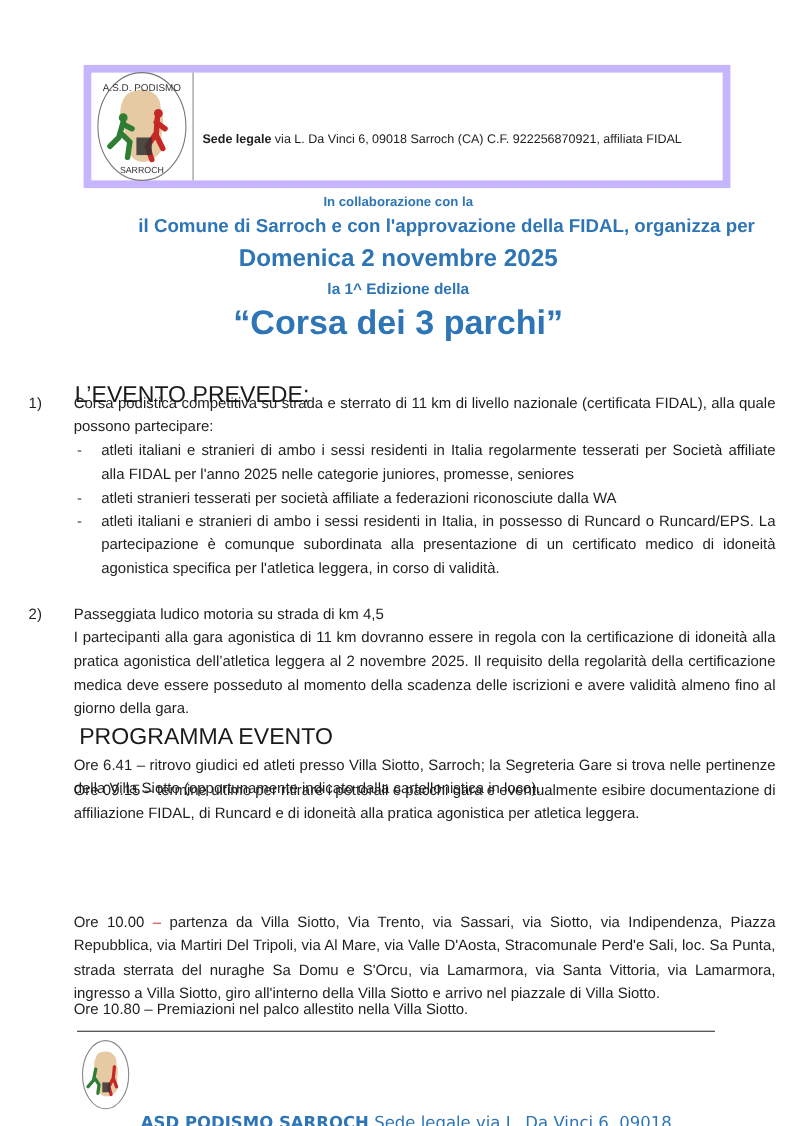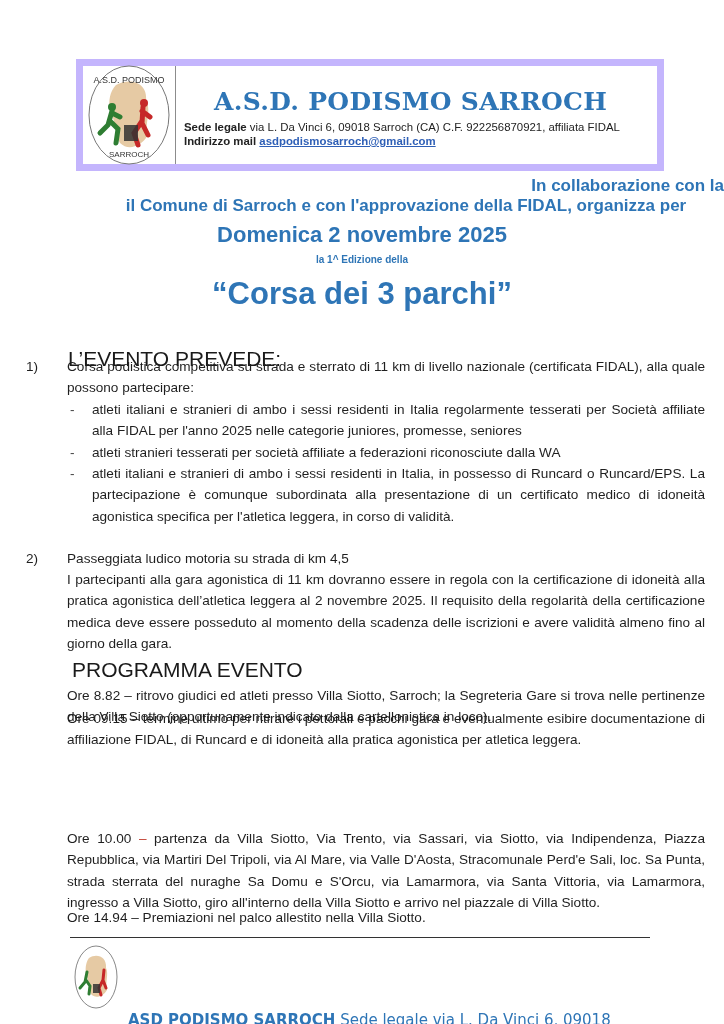--- a/index.html
+++ b/index.html
@@ -23,24 +23,24 @@
   }
   .org-line {
     position: absolute; left: 8px; font-size: 11.4px; color: #222; white-space: nowrap;
   }
   .org-line.l1 { top: 55px; }
   .org-line.l2 { top: 69px; }
   .org-line b { font-weight: bold; }
   .mail-link { color: #2e5fb6; text-decoration: underline; font-weight: bold; }
 
   .center { position: absolute; left: 0; width: 724px; text-align: center; color: #2e75b6; font-weight: bold; }
-  .c1 { top: 176px; font-size: 17px; text-align: right; }
+  .c1 { top: 176px; font-size: 12px; }
   .c2 { top: 196px; font-size: 17px; padding-left: 44px; }
   .c3 { top: 222px; font-size: 22px; }
-  .c4 { top: 254px; font-size: 10px; }
+  .c4 { top: 254px; font-size: 14px; }
   .c5 { top: 276px; font-size: 31px; }
 
   .h-section { position: absolute; font-size: 21px; color: #1a1a1a; font-weight: normal; }
   .h1 { left: 68px; top: 327px; margin-top: 20px; }
   .h2 { left: 72px; top: 658px; }
 
   .para {
     position: absolute; font-size: 13.6px; line-height: 21.3px; text-align: justify;
     text-align-last: left; color: #1f1f1f;
   }
@@ -68,26 +68,22 @@
       <circle cx="26" cy="44" r="4" fill="#2e7d32"></circle>
       <path d="M26 48 L22 62 L14 70 M24 58 L32 66 L30 80 M26 50 L34 54" stroke="#2e7d32" stroke-width="5" fill="none" stroke-linecap="round"></path>
       <circle cx="58" cy="40" r="4" fill="#c62828"></circle>
       <path d="M57 44 L56 60 L62 72 M56 58 L48 70 L52 82 M56 48 L64 54" stroke="#c62828" stroke-width="5" fill="none" stroke-linecap="round"></path>
       <rect x="38" y="62" width="14" height="16" fill="#333" opacity="0.85"></rect>
       <text x="43" y="20" font-size="9" text-anchor="middle" fill="#333" font-family="Liberation Sans, sans-serif">A.S.D. PODISMO</text>
       <text x="43" y="94" font-size="8" text-anchor="middle" fill="#333" font-family="Liberation Sans, sans-serif">SARROCH</text>
     </svg>
   </div>
   <div class="info-cell">
-    <div class="org-title">A.S.D. PODISMO SARROCH</div>
     <div class="org-line l1">
       <b>Sede legale</b><span> via L. Da Vinci 6, 09018 Sarroch (CA) C.F. 922256870921, affiliata FIDAL</span>
-    </div>
-    <div class="org-line l2">
-      <b>Indirizzo mail </b><span class="mail-link">asdpodismosarroch@gmail.com</span>
     </div>
   </div>
 </div>
 
 <div class="center c1">In collaborazione con la</div>
 <div class="center c2">il Comune di Sarroch e con l'approvazione della FIDAL, organizza per</div>
 <div class="center c3">Domenica 2 novembre 2025</div>
 <div class="center c4">la 1^ Edizione della</div>
 <div class="center c5">“Corsa dei 3 parchi”</div>
 
@@ -105,30 +101,30 @@
 <div class="dash" style="left:70px; top:466px;">-</div>
 <div class="para" style="left:92px; top:463px; width:613px;">atleti italiani e stranieri di ambo i sessi residenti in Italia, in possesso di Runcard o Runcard/EPS. La partecipazione è comunque subordinata alla presentazione di un certificato medico di idoneità agonistica specifica per l'atletica leggera, in corso di validità.</div>
 
 <div class="num" style="left:26px; top:551px;">2)</div>
 <div class="para" style="left:67px; top:548px; width:638px;">Passeggiata ludico motoria su strada di km 4,5</div>
 <div class="para" style="left:67px; top:569px; width:638px;">I partecipanti alla gara agonistica di 11 km dovranno essere in regola con la certificazione di idoneità alla pratica agonistica dell’atletica leggera al 2 novembre 2025. Il requisito della regolarità della certificazione medica deve essere posseduto al momento della scadenza delle iscrizioni e avere validità almeno fino al giorno della gara.</div>
 
 <div class="h-section h2">PROGRAMMA EVENTO</div>
 
 <div class="para" style="left:67px; top:685px; width:638px;">
-  <span>Ore 8.82</span><span> – </span><span>ritrovo giudici ed atleti presso Villa Siotto, Sarroch; la Segreteria Gare si trova nelle pertinenze della Villa Siotto (opportunamente indicato dalla cartellonistica in loco).</span>
+  <span>Ore 6.41</span><span> – </span><span>ritrovo giudici ed atleti presso Villa Siotto, Sarroch; la Segreteria Gare si trova nelle pertinenze della Villa Siotto (opportunamente indicato dalla cartellonistica in loco).</span>
 </div>
 <div class="para" style="left:67px; top:708px; width:638px;">
   <span>Ore 09.15</span><span> – </span><span>termine ultimo per ritirare i pettorali e pacchi gara e eventualmente esibire documentazione di affiliazione FIDAL, di Runcard e di idoneità alla pratica agonistica per atletica leggera.</span>
 </div>
 <div class="para" style="left:67px; top:792px; width:638px;margin-top:36px;">
   <span>Ore 10.00</span><span class="red"> – </span><span>partenza da Villa Siotto, Via Trento, via Sassari, via Siotto, via Indipendenza, Piazza Repubblica, via Martiri Del Tripoli, via Al Mare, via Valle D'Aosta, Stracomunale Perd'e Sali, loc. Sa Punta, strada sterrata del nuraghe Sa Domu e S'Orcu, via Lamarmora, via Santa Vittoria, via Lamarmora, ingresso a Villa Siotto, giro all'interno della Villa Siotto e arrivo nel piazzale di Villa Siotto.</span>
 </div>
 <div class="para" style="left:67px; top:907px; width:638px;">
-  <span>Ore 14.94</span><span> – </span><span>Premiazioni nel palco allestito nella Villa Siotto.</span>
+  <span>Ore 10.80</span><span> – </span><span>Premiazioni nel palco allestito nella Villa Siotto.</span>
 </div>
 
 <div class="footer-rule"></div>
 <div class="footer-logo">
   <svg width="46" height="66" viewBox="0 0 46 66">
     <ellipse cx="23" cy="33" rx="21" ry="31" fill="#fff" stroke="#888" stroke-width="1"></ellipse>
     <path d="M16 14 C24 9 34 13 33 24 C36 30 32 38 34 46 C30 53 22 55 18 50 C15 44 16 36 13 30 C12 24 13 18 16 14 Z" fill="#e3c49a" opacity="0.9"></path>
     <path d="M14 28 L12 38 L7 44 M13 36 L17 42 L16 50" stroke="#2e7d32" stroke-width="3" fill="none" stroke-linecap="round"></path>
     <path d="M31 26 L30 36 L33 44 M30 36 L26 44 L28 51" stroke="#c62828" stroke-width="3" fill="none" stroke-linecap="round"></path>
     <rect x="20" y="40" width="7" height="9" fill="#333" opacity="0.85"></rect>

